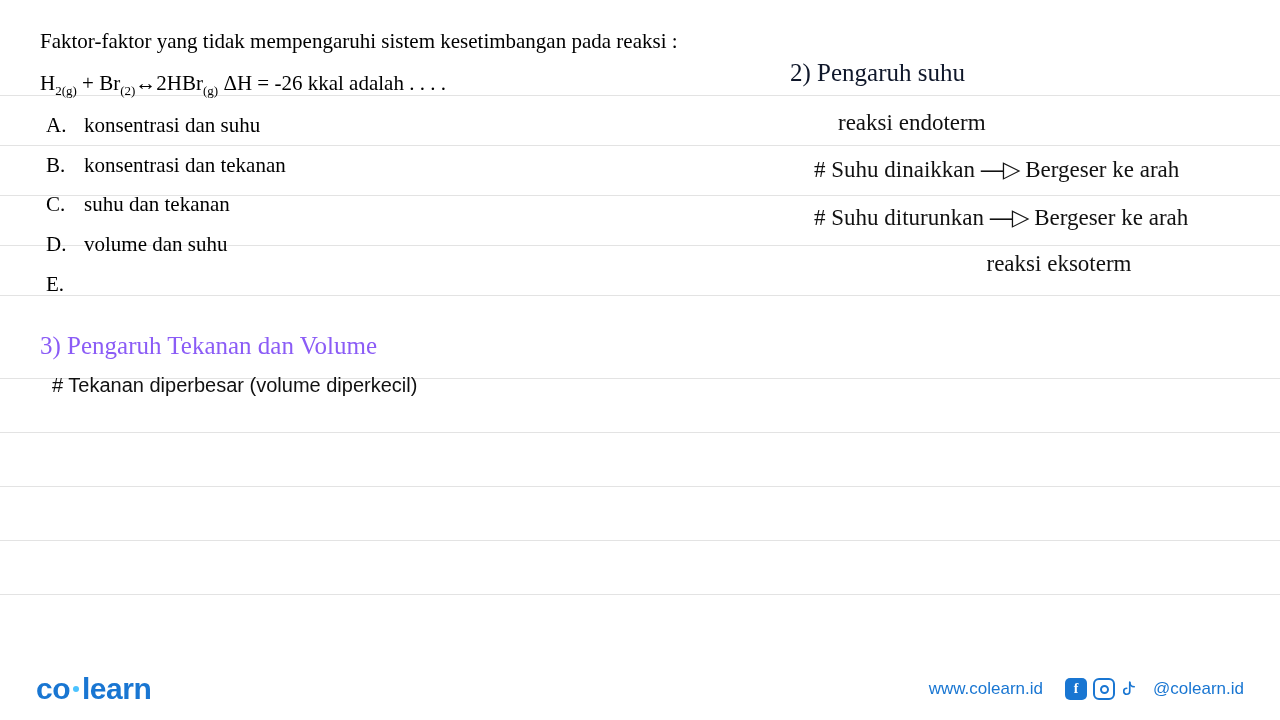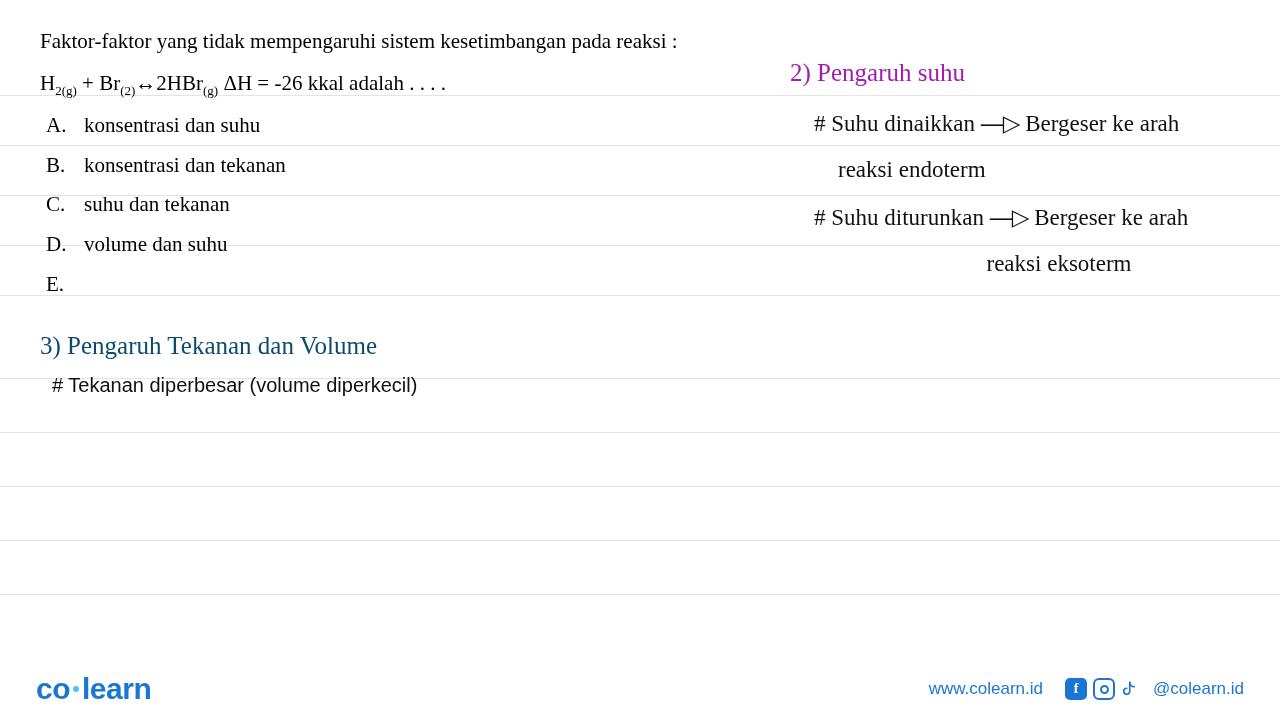--- a/index.html
+++ b/index.html
@@ -37,21 +37,21 @@
   .right-notes {
     position: absolute;
     left: 790px;
     top: 54px;
     width: 490px;
     font-size: 24px;
     line-height: 1.5;
   }
   .right-notes .title {
     font-family: 'Comic Sans MS', 'Segoe Script', cursive;
-    color: #a21caf;
+    color: #0f172a;
     font-size: 25px;
     margin-bottom: 14px;
   }
   .right-notes .line {
     font-family: 'Comic Sans MS', 'Segoe Script', cursive;
     color: #111;
     font-size: 23px;
     margin-left: 24px;
     margin-bottom: 12px;
   }
@@ -62,21 +62,21 @@
   }
   .section3 {
     position: absolute;
     left: 40px;
     top: 332px;
     width: 800px;
     font-size: 25px;
   }
   .section3 .title {
     font-family: 'Comic Sans MS', 'Segoe Script', cursive;
-    color: #0c4a6e;
+    color: #8b5cf6;
     margin-bottom: 14px;
   }
   .section3 .line {
     font-family: Liberation Sans, sans-serif;
     color: #111;
     font-size: 20px;
     margin-left: 12px;
   }
   .ruled-lines {
     position: absolute;
@@ -187,24 +187,24 @@
       <span>volume dan suhu</span>
     </div>
     <div class="option-row">
       <span class="option-letter">E.</span>
     </div>
   </div>
 </div>
 
 <div class="right-notes">
   <div class="title">2) Pengaruh  suhu</div>
+  <div class="line" style="margin-left:48px;">reaksi  endoterm</div>
   <div class="line">
     <span># Suhu dinaikkan </span><span class="arrow-open">—▷</span><span> Bergeser  ke  arah</span>
   </div>
-  <div class="line" style="margin-left:48px;">reaksi  endoterm</div>
   <div class="line">
     <span># Suhu  diturunkan </span><span class="arrow-open">—▷</span><span> Bergeser ke  arah</span>
   </div>
   <div class="line" style="margin-left:48px;text-align:center;">reaksi  eksoterm</div>
 </div>
 
 <div class="section3">
   <div class="title">3) Pengaruh  Tekanan  dan  Volume</div>
   <div class="line"># Tekanan  diperbesar  (volume  diperkecil)</div>
 </div>

